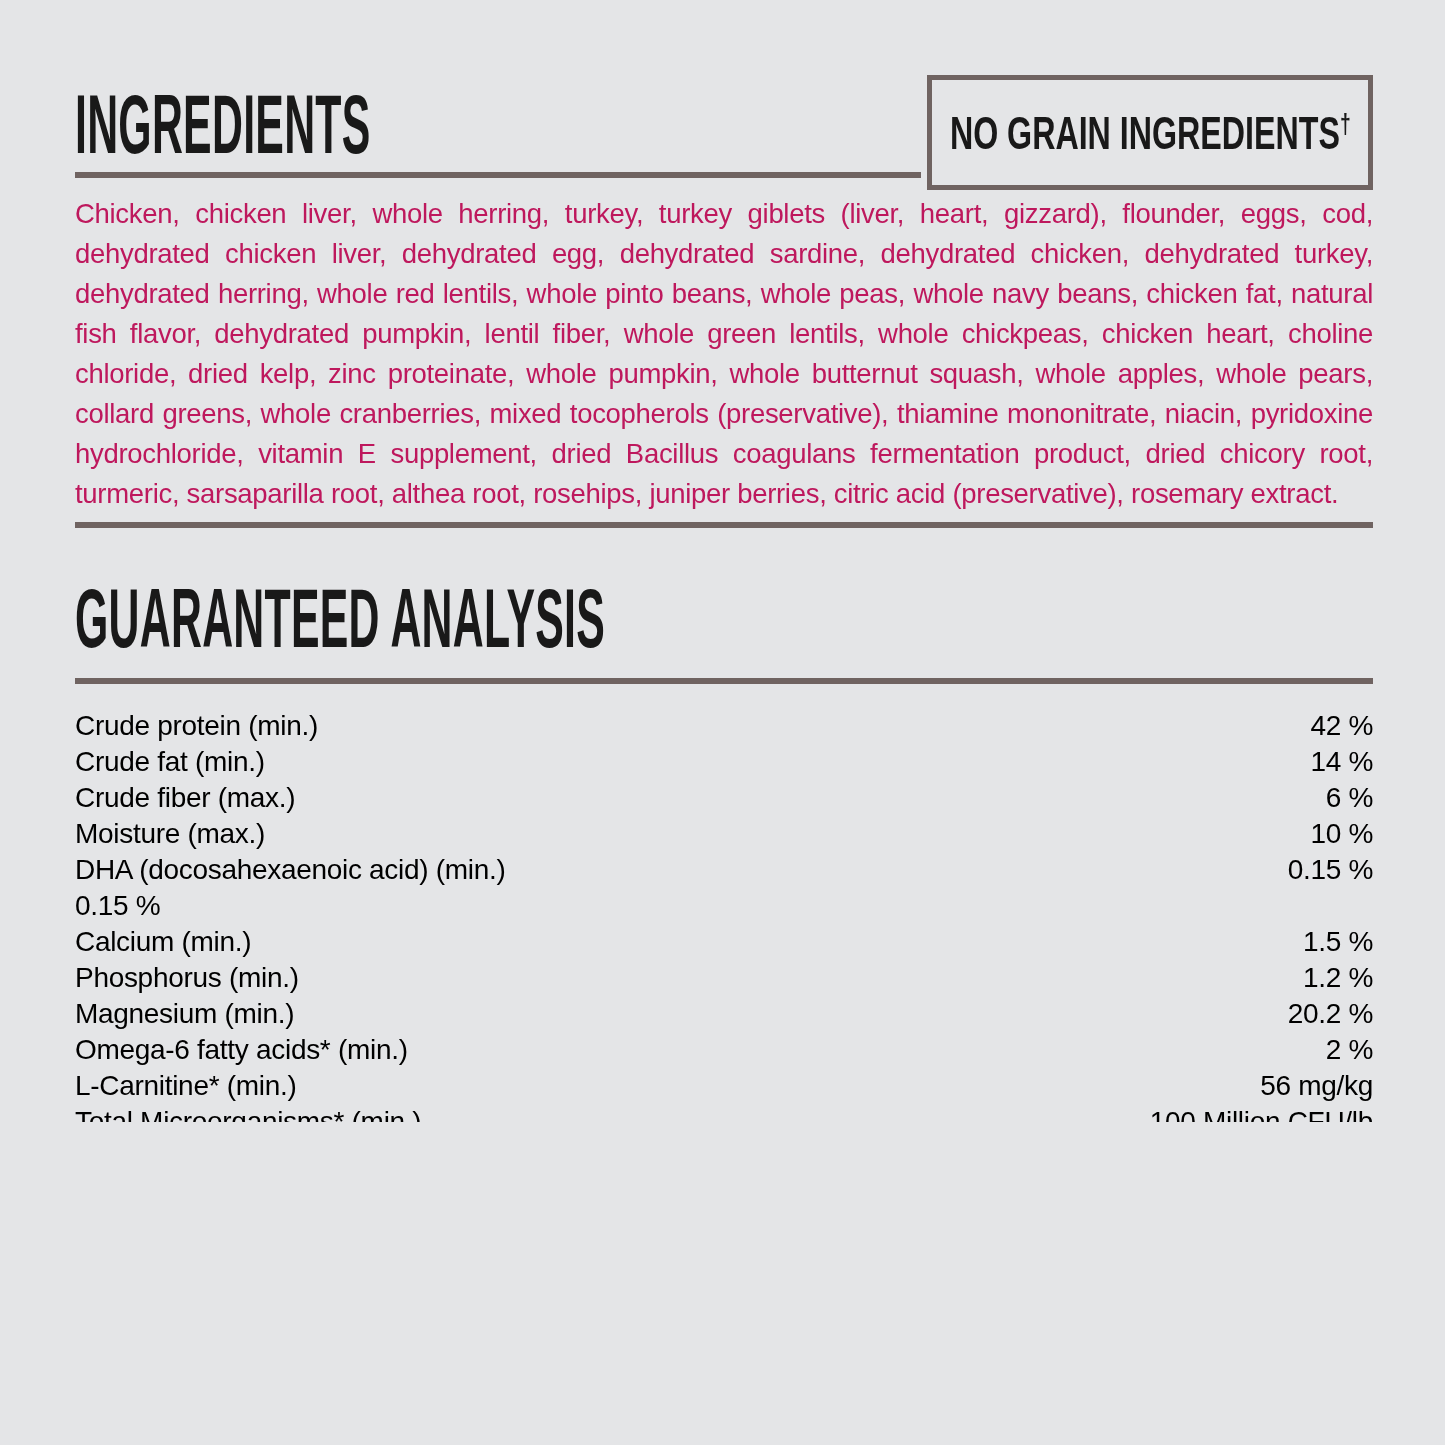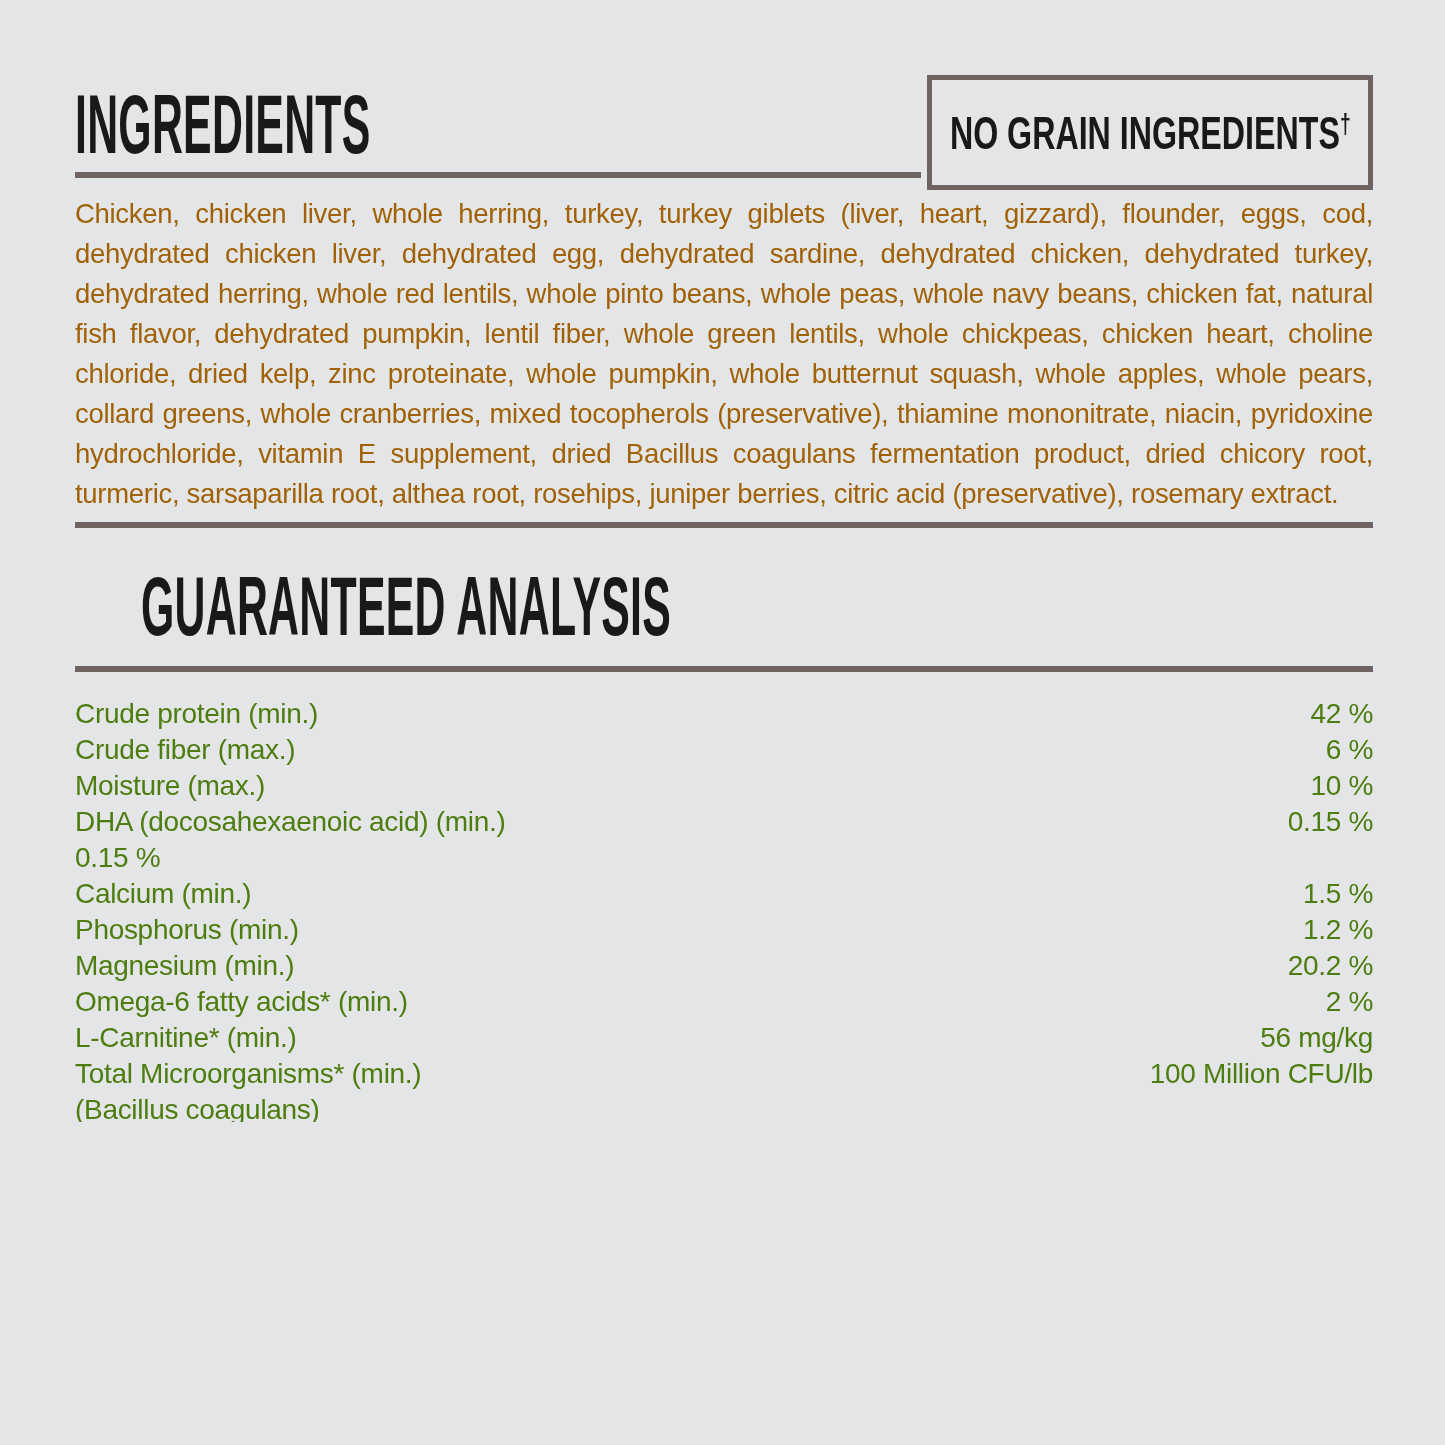--- a/index.html
+++ b/index.html
@@ -70,21 +70,21 @@
     line-height: 0;
   }
 
   
   .ingredients-body {
     margin-top: 16px;
     font-size: 27.5px;
     line-height: 40px;
     letter-spacing: -0.3px;
     text-align: justify;
-    color: #a16207;
+    color: #be185d;
   }
 
   .full-rule {
     margin-top: 8px;
     height: 6px;
     background: #6f6361;
   }
 
   .footnote {
     margin-top: 7px;
@@ -92,34 +92,34 @@
     color: #85878a;
     letter-spacing: -0.2px;
   }
   .footnote sup {
     font-size: 70%;
     vertical-align: super;
     line-height: 0;
   }
 
   
-  .ga-block { margin-top: 36px; text-align: center; }
+  .ga-block { margin-top: 48px; }
   .ga-rule { margin-top: 18px; }
 
   .analysis-table {
     margin-top: 24px;
   }
   .analysis-row {
     display: flex;
     justify-content: space-between;
     align-items: baseline;
     font-size: 28px;
     line-height: 36px;
     letter-spacing: -0.3px;
-    color: #4d7c0f;
+    color: #000000;
   }
   .analysis-row .val {
     white-space: nowrap;
     text-align: right;
   }
 </style>
 </head>
 <body>
 
 <div class="page">
@@ -142,20 +142,24 @@
       <h1 class="display-title">GUARANTEED ANALYSIS</h1>
       <div class="full-rule ga-rule"></div>
     </div>
 
     <div class="analysis-table">
       <div class="analysis-row">
           <span class="lbl">Crude protein (min.)</span>
           <span class="val">42 %</span>
         </div>
       <div class="analysis-row">
+          <span class="lbl">Crude fat (min.)</span>
+          <span class="val">14 %</span>
+        </div>
+      <div class="analysis-row">
           <span class="lbl">Crude fiber (max.)</span>
           <span class="val">6 %</span>
         </div>
       <div class="analysis-row">
           <span class="lbl">Moisture (max.)</span>
           <span class="val">10 %</span>
         </div>
       <div class="analysis-row">
           <span class="lbl">DHA (docosahexaenoic acid) (min.)</span>
           <span class="val">0.15 %</span>

